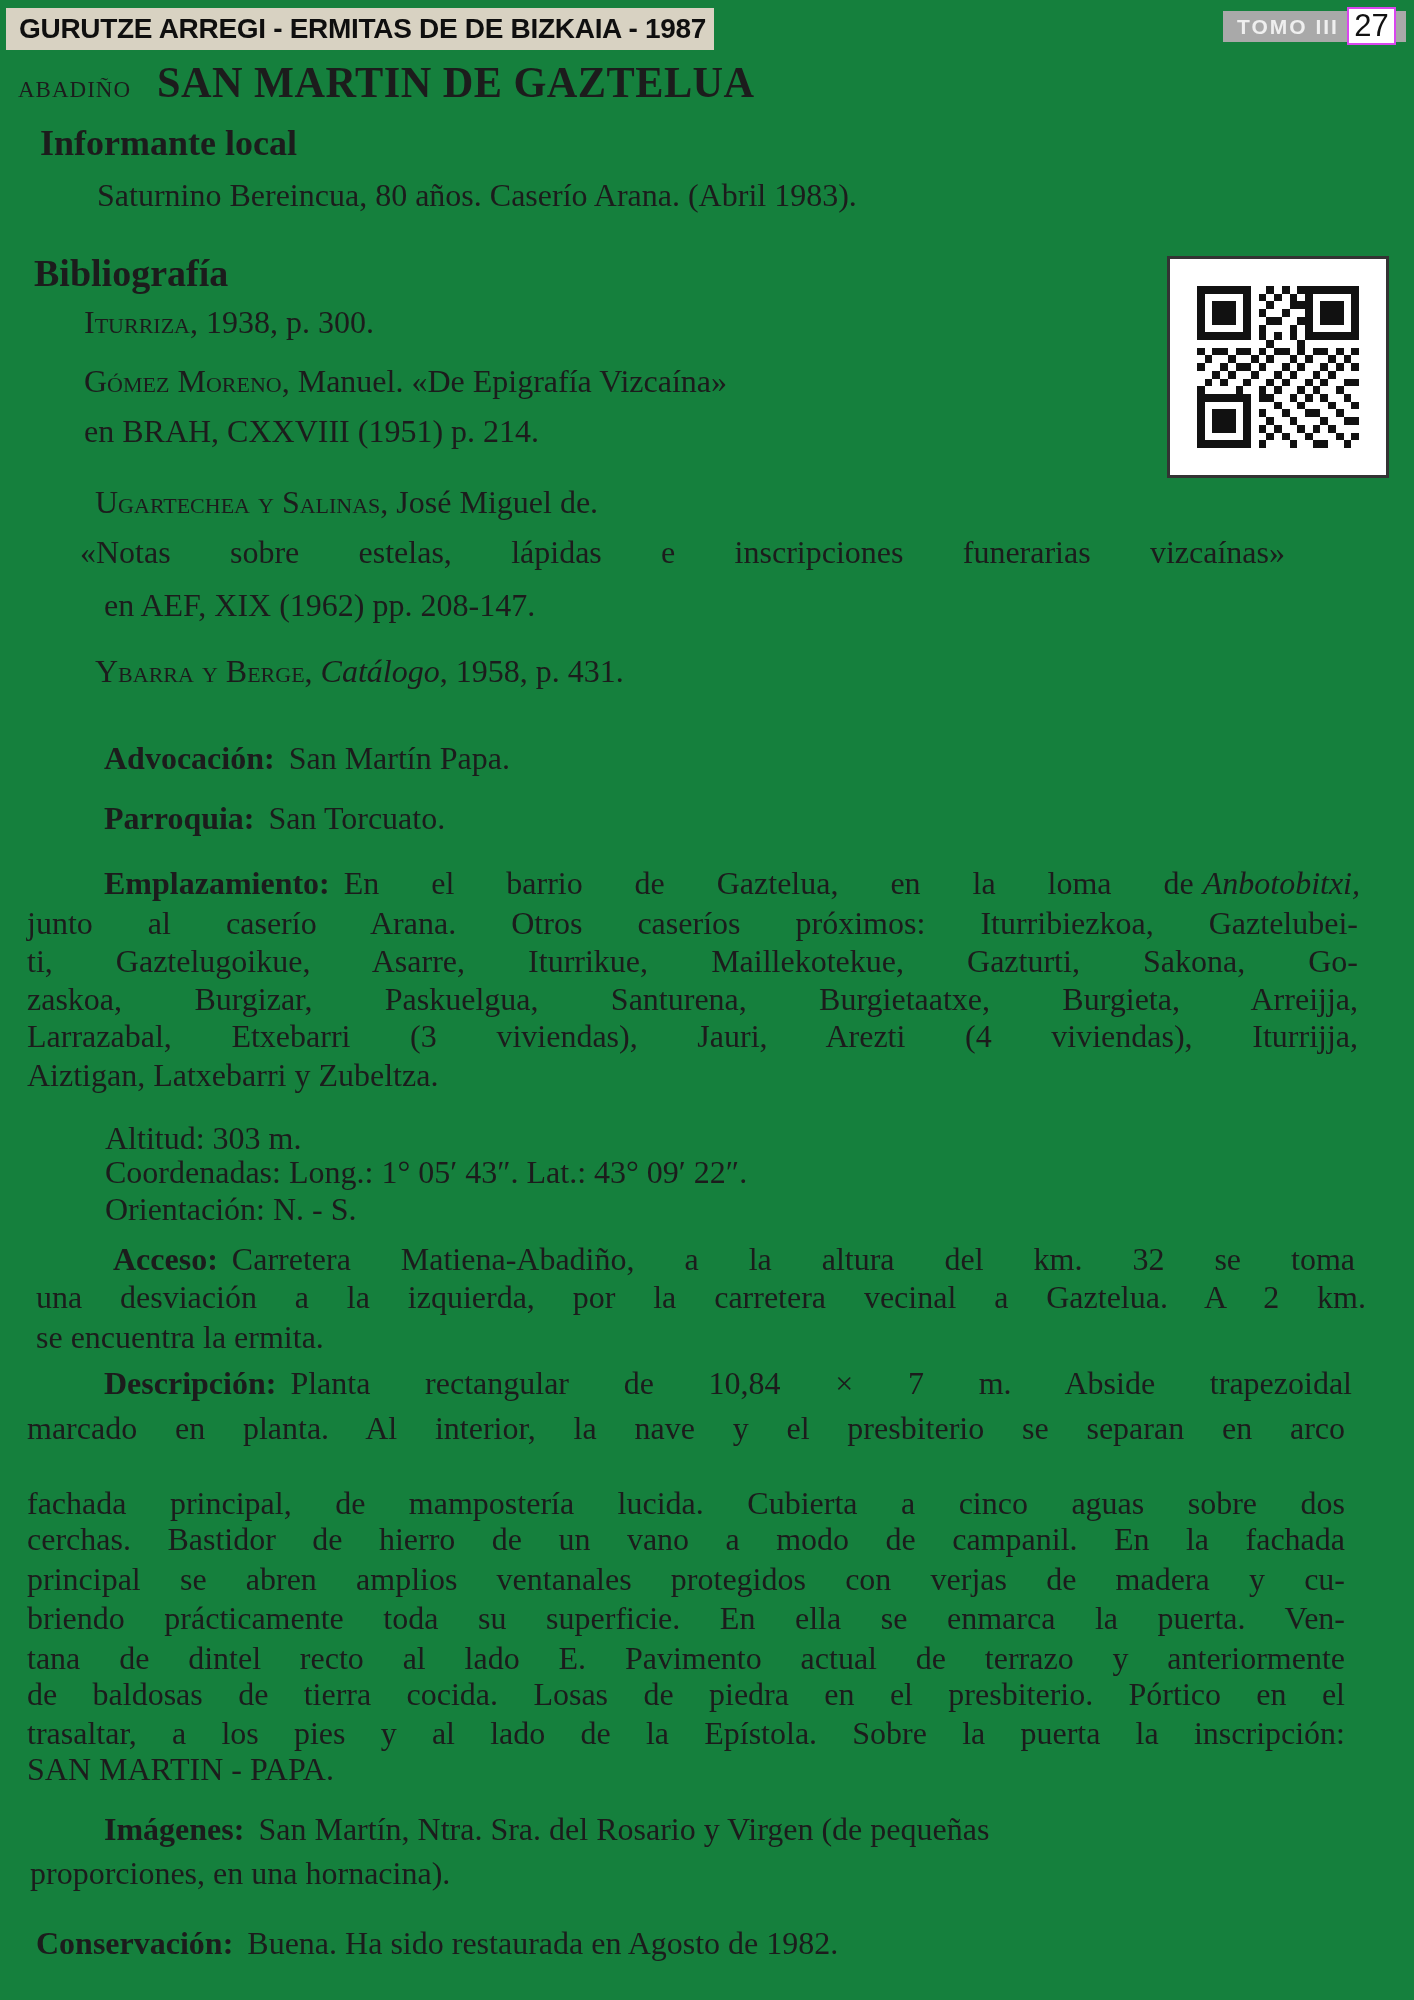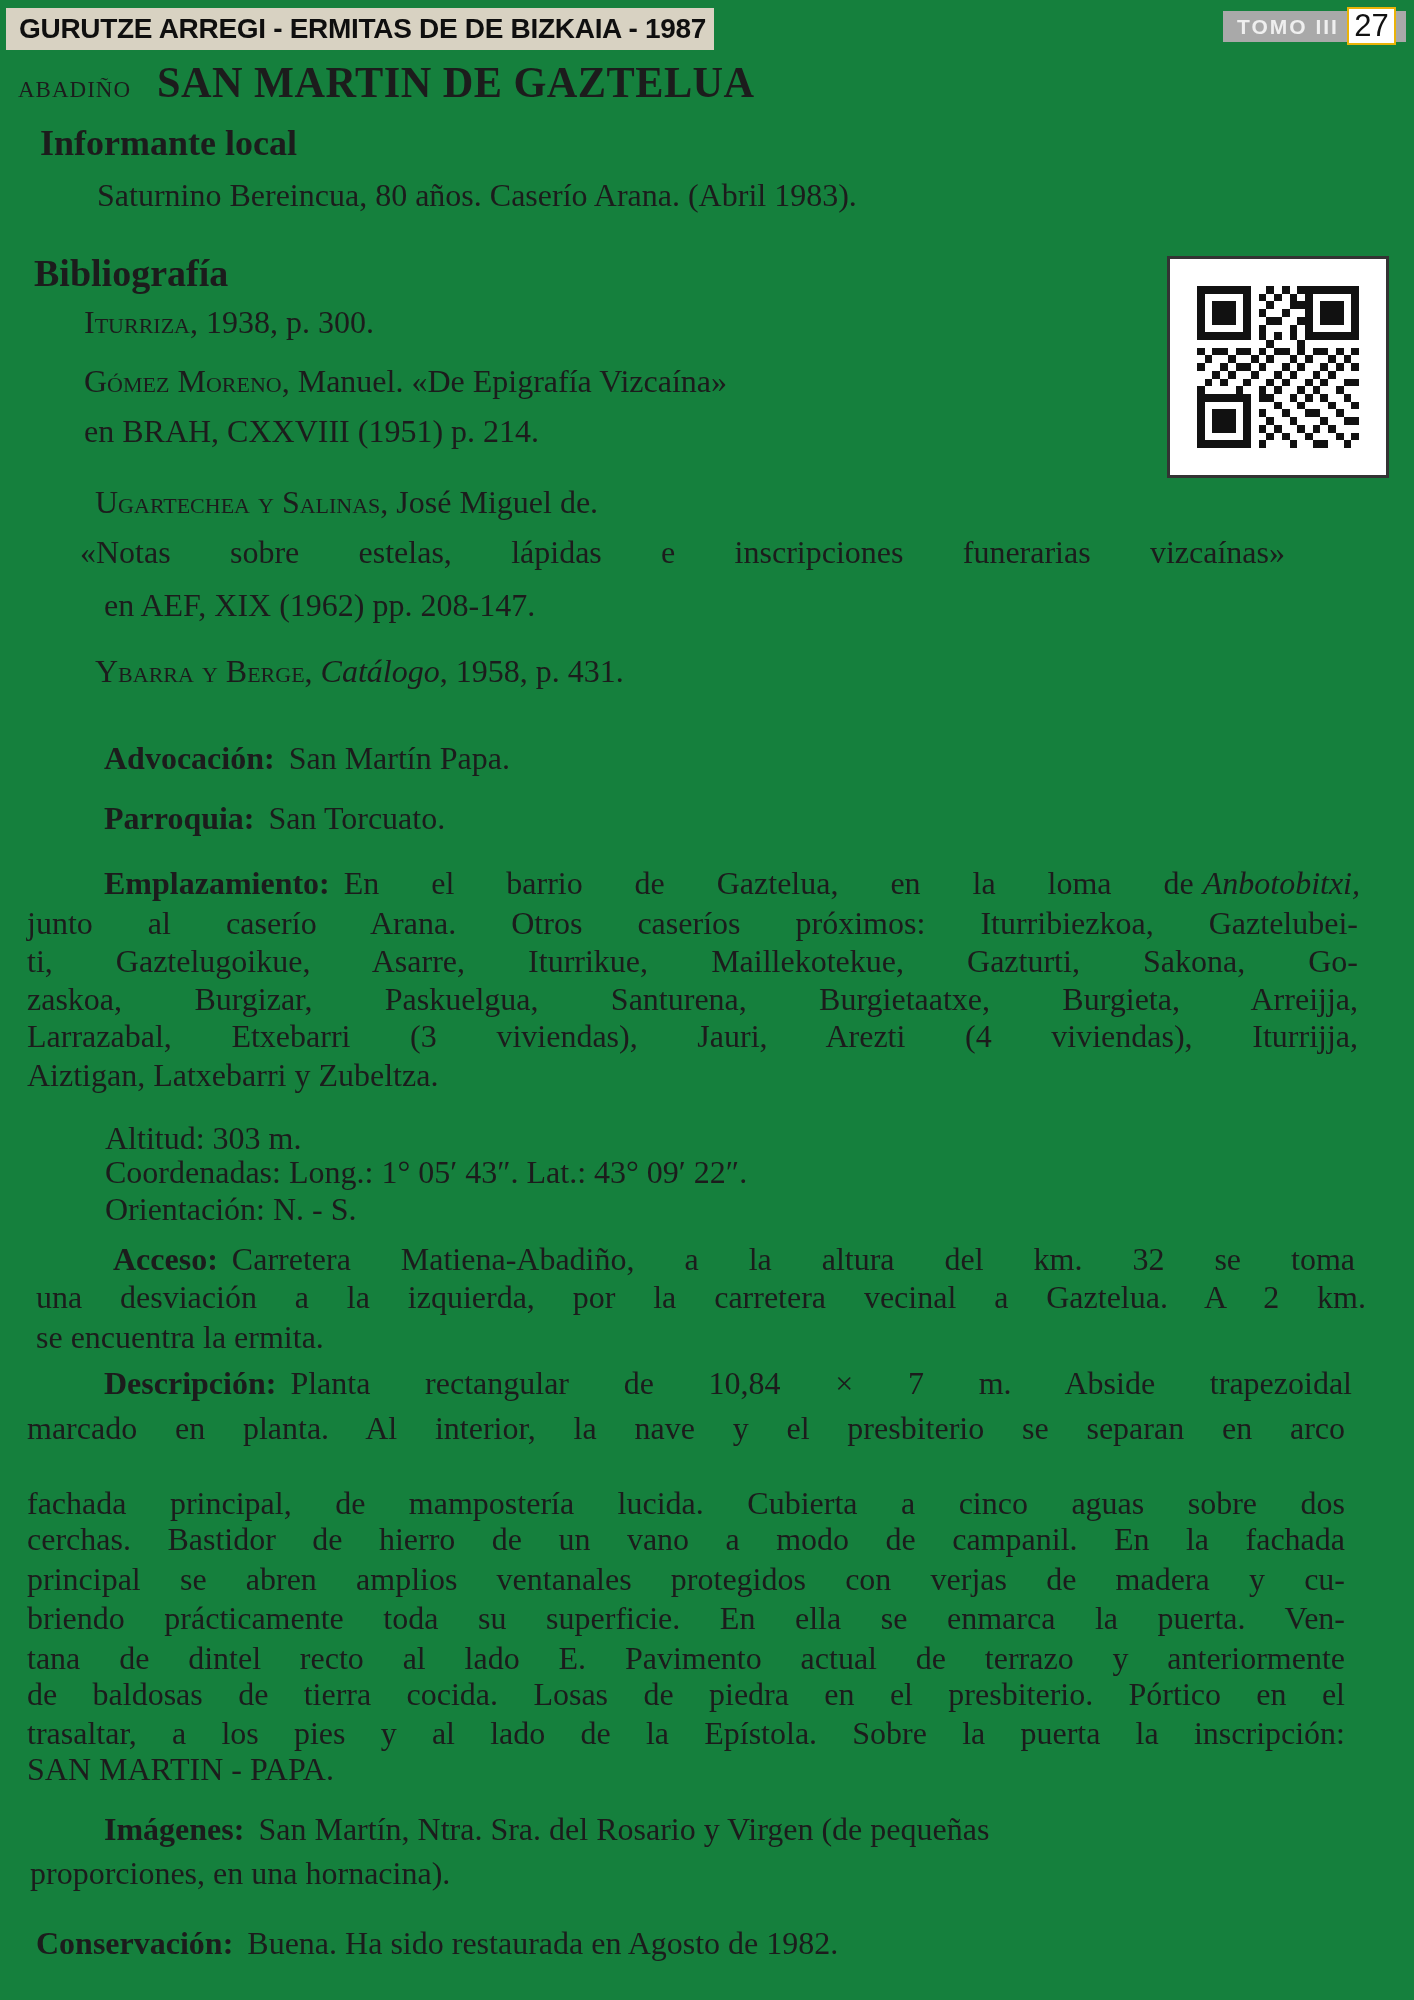--- a/index.html
+++ b/index.html
@@ -17,21 +17,21 @@
   }
   .tomo {
     position:absolute; left:1223px; top:11px; width:183px; height:31px;
     background:#a9a9a9; color:#efefef;
     font-family:Liberation Sans, sans-serif; font-weight:bold;
     font-size:21px; line-height:31px; padding-left:14px; box-sizing:border-box;
     letter-spacing:2px; white-space:nowrap;
   }
   .pagenum {
     position:absolute; left:1347px; top:7px; width:49px; height:38px;
-    background:#fff; border:2px solid #eab308; box-sizing:border-box;
+    background:#fff; border:2px solid #d946ef; box-sizing:border-box;
     font-family:"Liberation Sans", sans-serif; font-size:31px; line-height:34px;
     color:#111; text-align:center;
   }
   
   .titleline { position:absolute; left:18px; top:56px; display:flex; align-items:baseline; gap:26px; white-space:nowrap; }
   .town { font-size:23px; letter-spacing:1px; }
   .name { font-size:45px; font-weight:bold; transform:scaleX(0.94); transform-origin:left bottom; letter-spacing:0.5px; }
   
   .ln { position:absolute; font-size:32px; line-height:38px; white-space:nowrap; }
   .j  { white-space:normal; text-align:justify; text-align-last:justify; }

